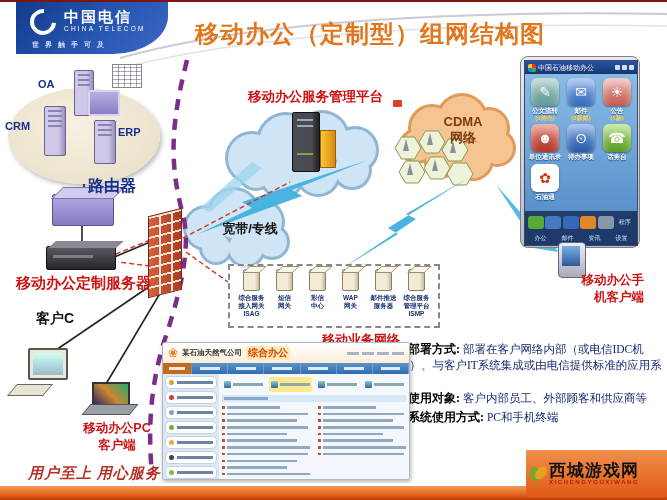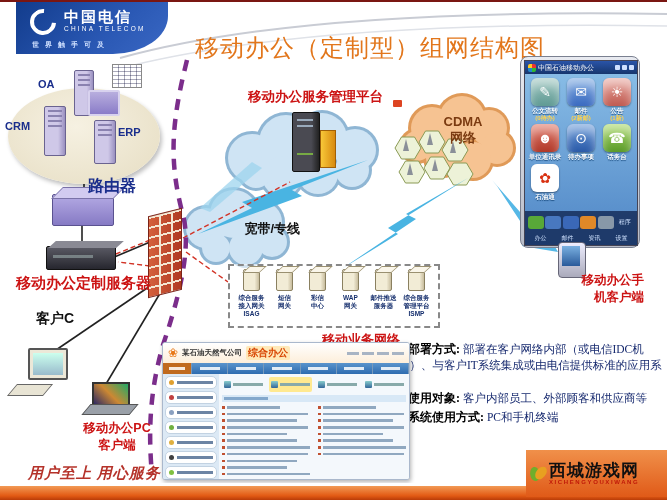--- a/index.html
+++ b/index.html
@@ -11,22 +11,22 @@
   #logoblock{left:16px;top:2px;width:152px;height:52px;z-index:4;
     background:linear-gradient(135deg,#123c8c,#2a58b4 60%,#3a68c4);
     border-bottom-right-radius:55px 38px;}
   #ctlogo{left:14px;top:7px;width:26px;height:26px;border:4px solid #fff;border-radius:50%;
     border-right-color:transparent;transform:rotate(-40deg);box-sizing:border-box;}
   #logotxt{left:48px;top:6px;color:#fff;}
   #logotxt .cn{font-size:15px;font-weight:bold;letter-spacing:2px;line-height:17px;}
   #logotxt .en{font-size:6.5px;letter-spacing:2.2px;}
   #slogan{left:16px;top:38px;color:#cfe0ff;font-size:7px;letter-spacing:6px;font-weight:bold;}
   #hdrcurves{left:0;top:0;z-index:1;}
-  #title{left:170px;top:32px;width:400px;text-align:center;color:#e2761b;font-size:24px;
-    font-weight:normal;z-index:4;letter-spacing:1px;}
+  #title{left:170px;top:18px;width:400px;text-align:center;color:#e2761b;font-size:24px;
+    font-weight:bold;z-index:4;letter-spacing:1px;}
   
   .lblnavy{color:#1a2e8c;font-weight:bold;font-size:11px;z-index:5;}
   .lblred{color:#cc1414;font-weight:bold;z-index:6;}
   .lblblack{color:#111;font-weight:bold;z-index:5;}
   .prewrap{white-space:pre-line;}
   
   #ellipse{left:8px;top:88px;width:152px;height:96px;border-radius:50%;z-index:2;
     background:radial-gradient(ellipse at 45% 40%,#f6f1e2,#e6ddc2);
     box-shadow:2px 3px 4px rgba(0,0,0,.25);}
   .tower{background:linear-gradient(90deg,#cfc8e8 65%,#9a90c0);border:1px solid #6a6390;
@@ -322,21 +322,21 @@
   <div id="desktop-mon" class="abs">
       <i></i>
     </div>
   <div id="desktop-kbd" class="abs"></div>
   <div id="laptop-scr" class="abs"></div>
   <div id="laptop-base" class="abs"></div>
   <div class="abs lblred prewrap" style="left:62px;top:420px;width:110px;text-align:center;font-size:12.5px;">移动办公PC
 客户端</div>
 
   <div class="abs lblred" style="left:248px;top:88px;font-size:13.5px;">移动办公服务管理平台</div>
-  <div class="abs lblblack prewrap" style="left:200px;top:220px;width:100px;text-align:right;font-size:13px;">宽带/专线</div>
+  <div class="abs lblblack prewrap" style="left:200px;top:220px;width:100px;text-align:center;font-size:13px;">宽带/专线</div>
   <div class="abs prewrap" style="left:428px;top:114px;width:70px;text-align:center;font-size:13px;font-weight:bold;color:#7a3a10;z-index:5;">CDMA
 网络</div>
 
   <div class="abs" style="left:292px;top:112px;width:26px;height:58px;z-index:3;border-radius:2px;background:linear-gradient(90deg,#4a4a52 70%,#222);border:1px solid #111;">
     <i style="position:absolute;left:4px;top:6px;width:16px;height:2px;background:#9ab;"></i>
     <i style="position:absolute;left:4px;top:12px;width:16px;height:2px;background:#9ab;"></i>
     <i style="position:absolute;left:4px;top:40px;width:16px;height:2px;background:#7a4;"></i>
   </div>
   <div class="abs" style="left:320px;top:130px;width:14px;height:36px;z-index:3;background:linear-gradient(90deg,#f8c838,#d88a10);border:1px solid #a06008;"></div>
   <div class="abs" style="left:393px;top:100px;width:9px;height:7px;background:#d42;border-radius:1px;z-index:5;"></div>

